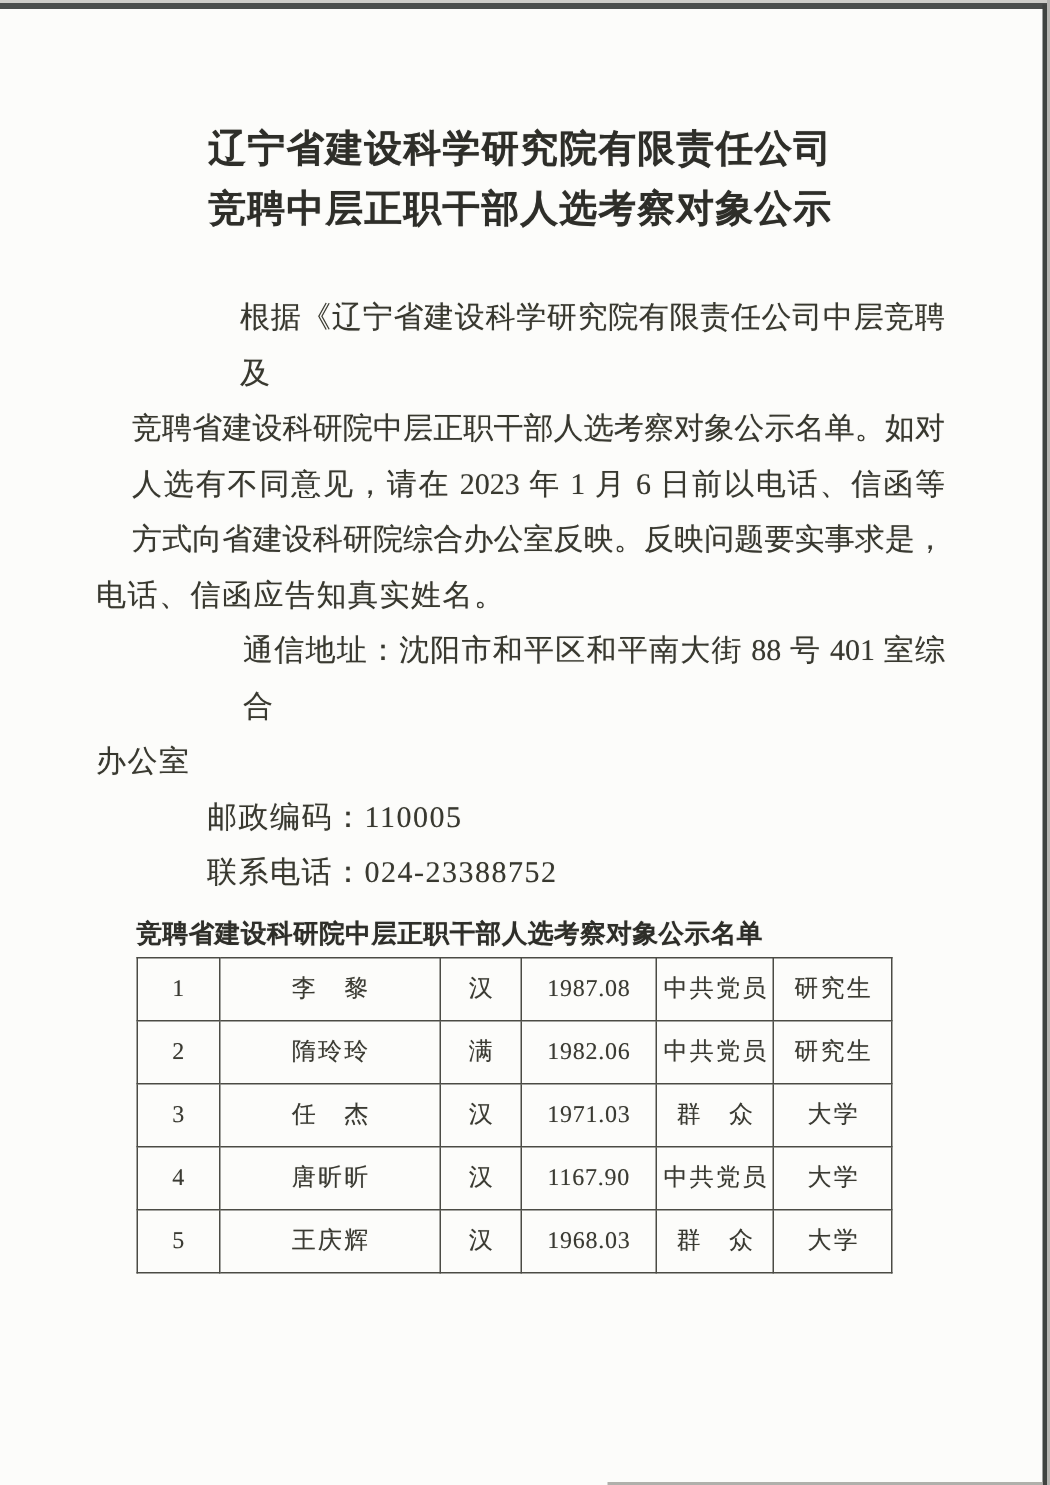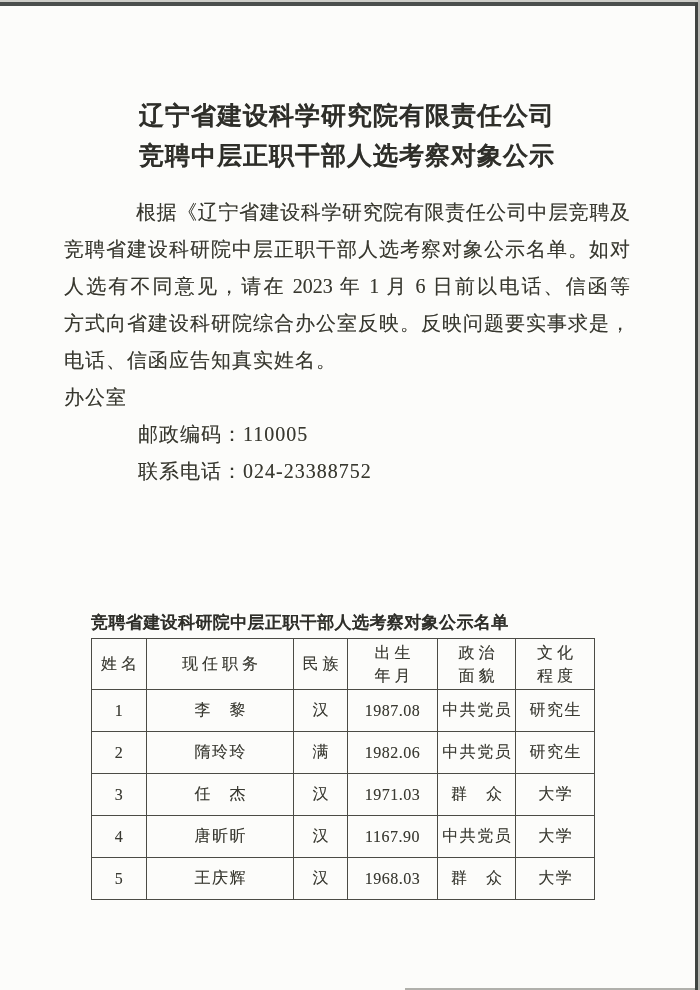--- a/index.html
+++ b/index.html
@@ -16,32 +16,32 @@
     color: #36362f;
   }
   
   .edge-top-light { position: absolute; top: 0; left: 0; width: 700px; height: 2px; background: #cdcdc8; }
   .edge-top-dark  { position: absolute; top: 2px; left: 0; width: 700px; height: 4px; background: #4a4e4c; }
   .edge-right-light { position: absolute; top: 0; right: 0; width: 2px; height: 990px; background: #b4b4b0; }
   .edge-right-dark  { position: absolute; top: 3px; right: 2px; width: 3px; height: 987px; background: #3f4340; }
   .edge-bottom { position: absolute; bottom: 0; right: 5px; width: 290px; height: 2px; background: #b0b0ab; }
 
   .doc-title {
-    position: absolute; left: 64px; top: 96px; width: 566px;
+    position: absolute; left: 64px; top: 80px; width: 566px;
     text-align: center; font-weight: 700; font-size: 25px; line-height: 40px;
     letter-spacing: 1px; color: #2e2e29;
     text-shadow: 0 0 0.5px rgba(46,46,41,0.55);
   }
   .body-block {
     position: absolute; left: 64px; top: 194px; width: 566px;
     font-size: 20px; line-height: 37px; color: #38382f;
     text-shadow: 0 0 0.5px rgba(56,56,47,0.45);
   }
   .line { white-space: nowrap; letter-spacing: 1px; }
-  .line.j { white-space: normal; text-align: justify; text-align-last: justify; letter-spacing: 0; }
+  .line.j { white-space: normal; text-align: justify; text-align-last: justify; letter-spacing: 0; margin-left: 24px; }
   .line.ind { padding-left: 72px; }
   .line.ind2 { padding-left: 74px; }
 
   .roster-caption {
     position: absolute; left: 91px; top: 611px; width: 503px;
     text-align: left; font-weight: 700; font-size: 17px; letter-spacing: 0.4px;
     color: #2e2e29; text-shadow: 0 0 0.5px rgba(46,46,41,0.5);
   }
   table.roster {
     position: absolute; left: 91px; top: 638px;
@@ -78,54 +78,38 @@
     <div>辽宁省建设科学研究院有限责任公司</div>
     <div>竞聘中层正职干部人选考察对象公示</div>
   </div>
 
   <div class="body-block">
     <div class="line j ind">根据《辽宁省建设科学研究院有限责任公司中层竞聘及</div>
     <div class="line j">竞聘省建设科研院中层正职干部人选考察对象公示名单。如对</div>
     <div class="line j">人选有不同意见，请在 2023 年 1 月 6 日前以电话、信函等</div>
     <div class="line j">方式向省建设科研院综合办公室反映。反映问题要实事求是，</div>
     <div class="line">电话、信函应告知真实姓名。</div>
+    <div class="line j ind2">通信地址：沈阳市和平区和平南大街 88 号 401 室综合</div>
     <div class="line">办公室</div>
     <div class="line ind2">邮政编码：110005</div>
     <div class="line ind2">联系电话：024-23388752</div>
   </div>
 
   <div class="roster-caption">竞聘省建设科研院中层正职干部人选考察对象公示名单</div>
 
   <table class="roster">
     <colgroup>
       <col style="width:55px">
         <col style="width:147px">
         <col style="width:54px">
       <col style="width:90px">
         <col style="width:78px">
         <col style="width:79px">
     </colgroup>
     <tbody>
-        <tr class="hdr">
-      <th>姓名</th>
-      <th>现任职务</th>
-      <th>民族</th>
-      <th>
-            <span class="h2line">出生</span>
-            <span class="h2line">年月</span>
-          </th>
-      <th>
-            <span class="h2line">政治</span>
-            <span class="h2line">面貌</span>
-          </th>
-      <th>
-            <span class="h2line">文化</span>
-            <span class="h2line">程度</span>
-          </th>
-    </tr>
     <tr class="row">
       <td class="n-cell">1</td>
       <td class="c-cell">李　黎</td>
       <td class="c-cell">汉</td>
       <td class="n-cell">1987.08</td>
       <td class="c-cell">中共党员</td>
       <td class="c-cell">研究生</td>
     </tr>
     <tr class="row">
       <td class="n-cell">2</td>

